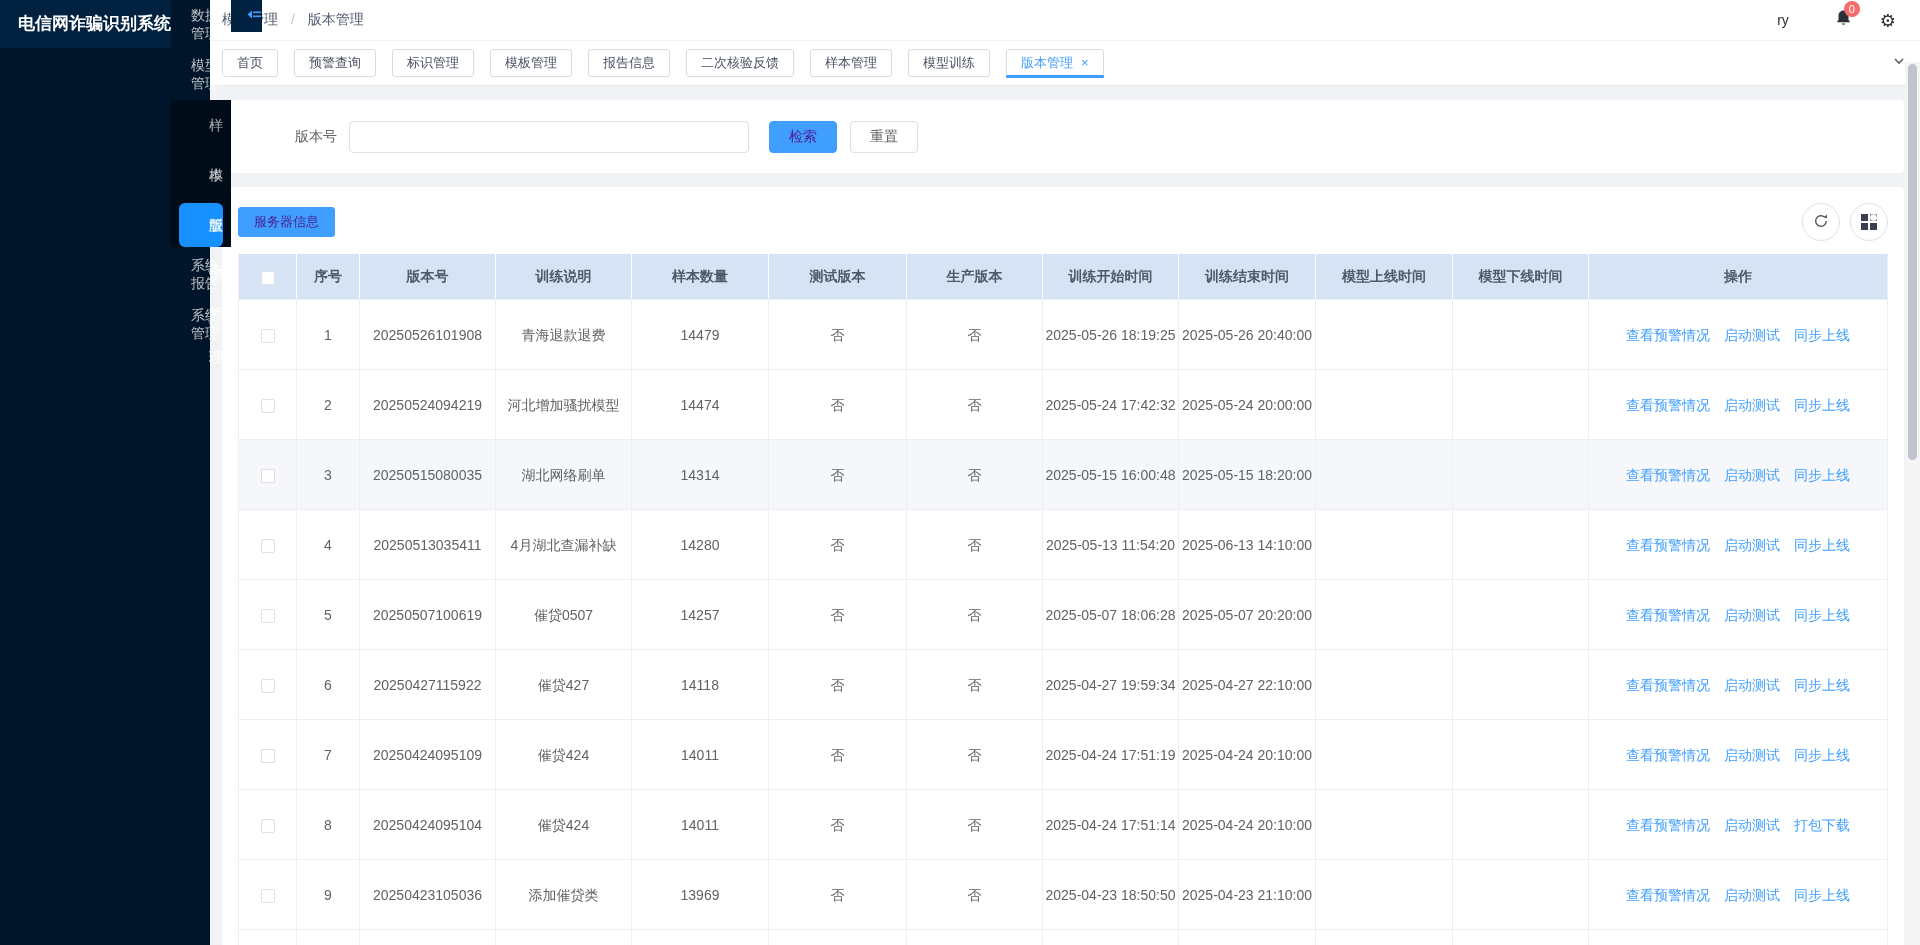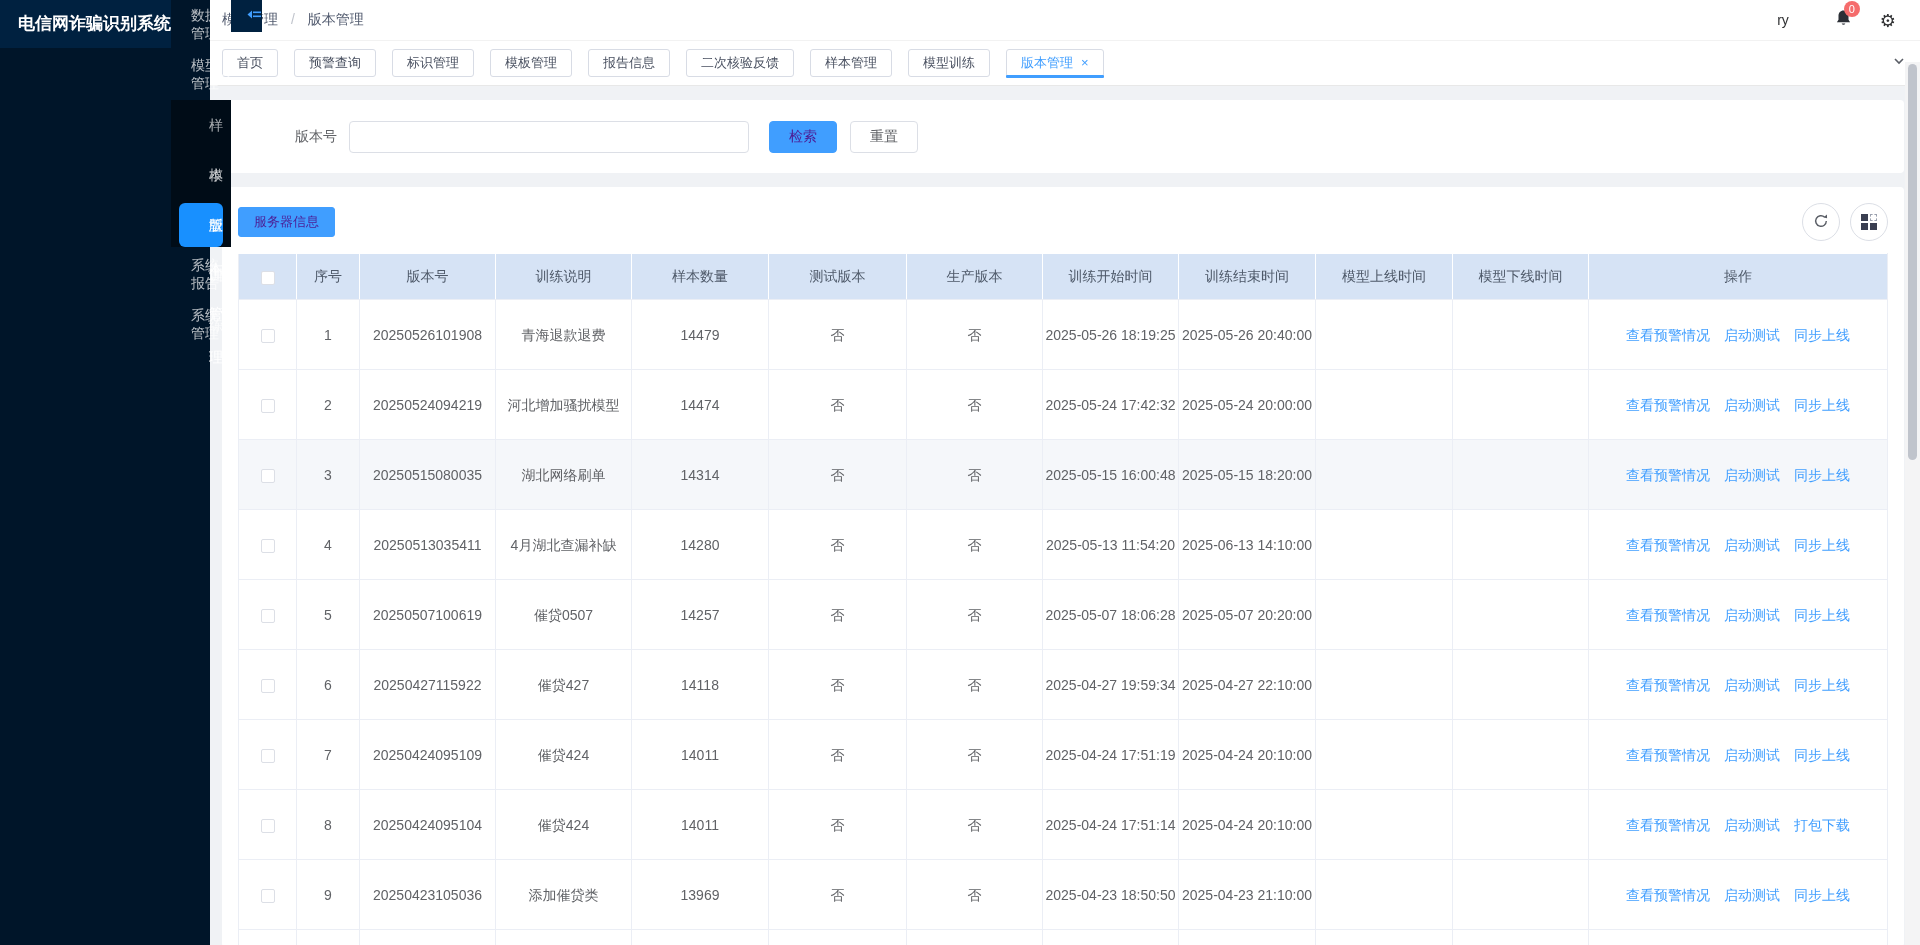--- a/index.html
+++ b/index.html
@@ -73,21 +73,21 @@
   .toolbar-icons { display:flex; gap:10px; }
   .circle-btn { width:38px; height:38px; border-radius:50%; border:1px solid #dcdfe6;
     background:#fff; display:flex; align-items:center; justify-content:center; cursor:pointer; }
   .grid-icon { display:grid; grid-template-columns:7px 7px; grid-template-rows:7px 7px; gap:2px; }
   .grid-icon i { display:block; background:#3a3f51; }
   .grid-icon i.dashed { background:#fff; border:1px dashed #9aa0ae; }
 
   table { width:100%; border-collapse:collapse; table-layout:fixed; font-size:14px;
     color:#606266; }
   table, th, td { border:1px solid #ebeef5; }
-  thead th { background:#d6e3f5; height:46px; font-weight:normal; color:#4e5969;
+  thead th { background:#d6e3f5; height:46px; font-weight:bold; color:#4e5969;
     font-size:14px; border-color:#fff #fff #ebeef5 #fff; text-align:center; }
   thead th:first-child { border-left-color:#ebeef5; }
   thead th:last-child { border-right-color:#ebeef5; }
   tbody td { height:70px; text-align:center; line-height:24px; padding:0 2px;
     background:#fff; }
   tbody tr.highlight td { background:#f5f7fa; }
   td.ts { word-break:break-all; }
   .checkbox { display:inline-block; width:14px; height:14px; border:1px solid #dcdfe6;
     border-radius:2px; background:#fff; vertical-align:middle; cursor:pointer; }
   .link { color:#409eff; margin:0 7px; cursor:pointer; white-space:nowrap; text-decoration:none; }

